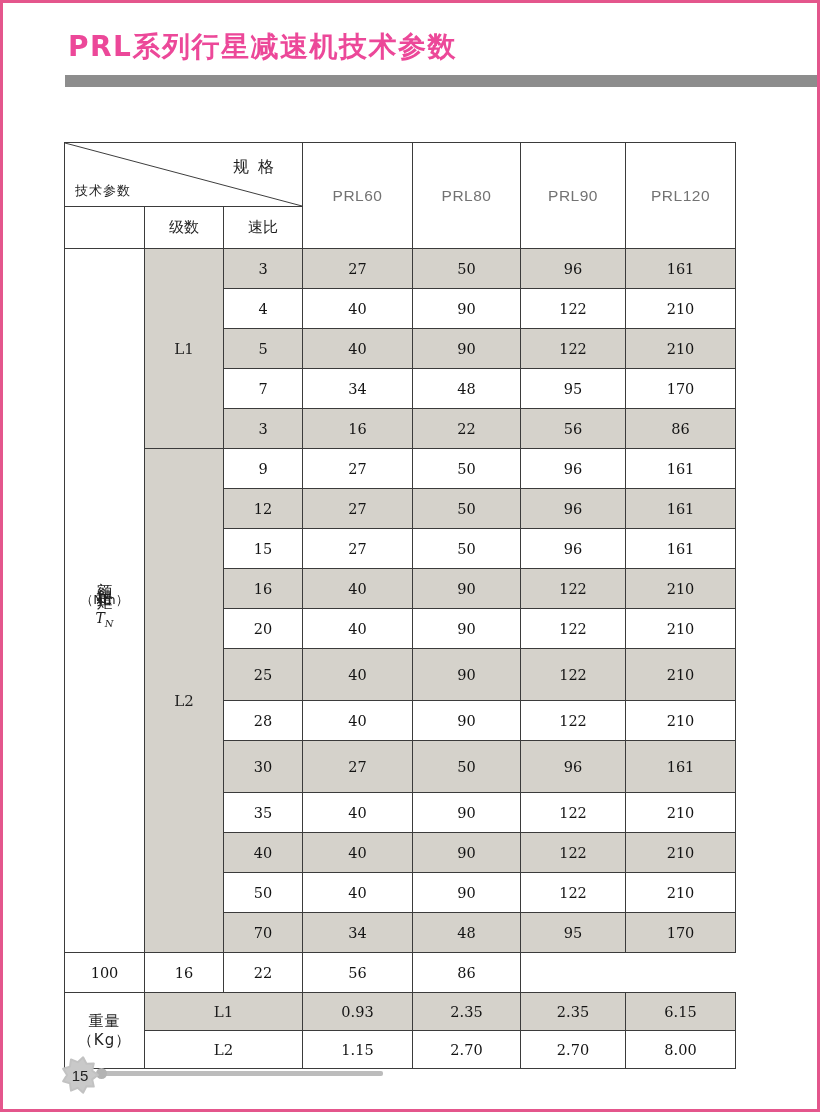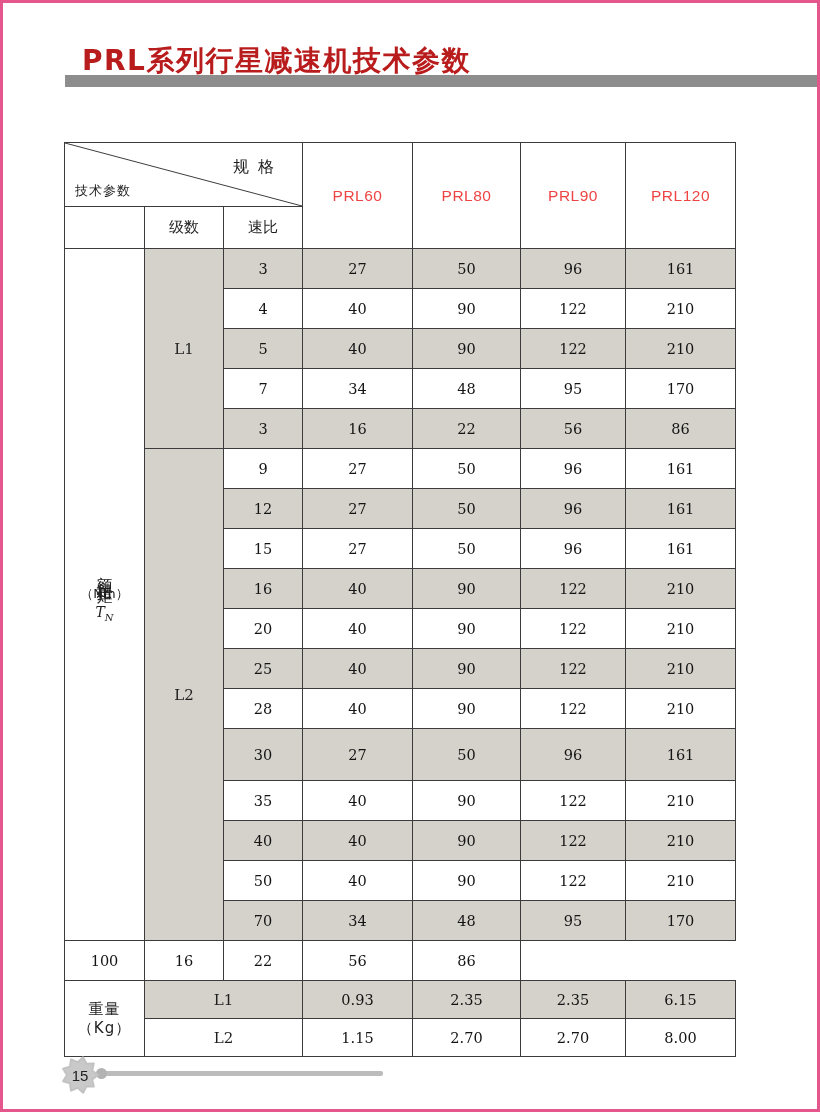--- a/index.html
+++ b/index.html
@@ -6,23 +6,23 @@
   body {
     width: 820px; height: 1112px; position: relative;
     background: #ffffff; overflow: hidden;
     font-family: "DejaVu Sans", sans-serif; color: #1e1e1e;
   }
   .page-frame {
     position: absolute; inset: 0; border: 3px solid #e4568c;
     pointer-events: none; z-index: 50;
   }
   .title {
-    position: absolute; left: 64px; top: 24px; margin: 18px;
+    position: absolute; left: 64px; top: 24px; margin: 4px;
     font-size: 28px; font-weight: bold; letter-spacing: 1.5px;
-    color: #b91c1c; font-family: "DejaVu Sans", sans-serif;
+    color: #ec4899; font-family: "DejaVu Sans", sans-serif;
   }
   .title-bar {
     position: absolute; left: 65px; top: 75px; right: 0; height: 12px;
     background: #8d8d8d;
   }
   table.spec-table {
     position: absolute; left: 64px; top: 142px;
     border-collapse: collapse; table-layout: fixed;
     font-size: 15px;
   }
@@ -31,21 +31,21 @@
     padding: 0; background: #ffffff; overflow: hidden;
   }
   tr.shaded td { background: #d5d2cb; }
   .spec-table td.white-bg { background: #ffffff; text-align: center; }
   .spec-table td.gray-bg { background: #d5d2cb; }
   .spec-table .num {
     font-family: "DejaVu Serif", serif; font-size: 14.5px; color: #141414;
   }
   .spec-table .model {
     font-family: "Liberation Sans", sans-serif; font-size: 15.5px;
-    letter-spacing: 0.5px; color: #ef4444;
+    letter-spacing: 0.5px; color: #737373;
   }
   .spec-table .stage { font-family: "DejaVu Serif", serif; font-size: 15px; }
   .corner { position: relative; }
   .corner svg.diag { position: absolute; inset: 0; width: 100%; height: 100%; display: block; }
   .corner .spec-label {
     position: absolute; right: 26px; top: 14px; font-size: 16px; letter-spacing: 2px;
   }
   .corner .param-label {
     position: absolute; left: 10px; bottom: 6px; font-size: 13px; letter-spacing: 1px;
   }
@@ -180,21 +180,21 @@
       <td class="num">122</td>
       <td class="num">210</td>
     </tr>
     <tr style="height:40px">
       <td class="num">20</td>
       <td class="num">40</td>
       <td class="num">90</td>
       <td class="num">122</td>
       <td class="num">210</td>
     </tr>
-    <tr class="shaded" style="height:40px">
+    <tr class="shaded" style="height:52px">
       <td class="num">25</td>
       <td class="num">40</td>
       <td class="num">90</td>
       <td class="num">122</td>
       <td class="num">210</td>
     </tr>
     <tr style="height:40px">
       <td class="num">28</td>
       <td class="num">40</td>
       <td class="num">90</td>

